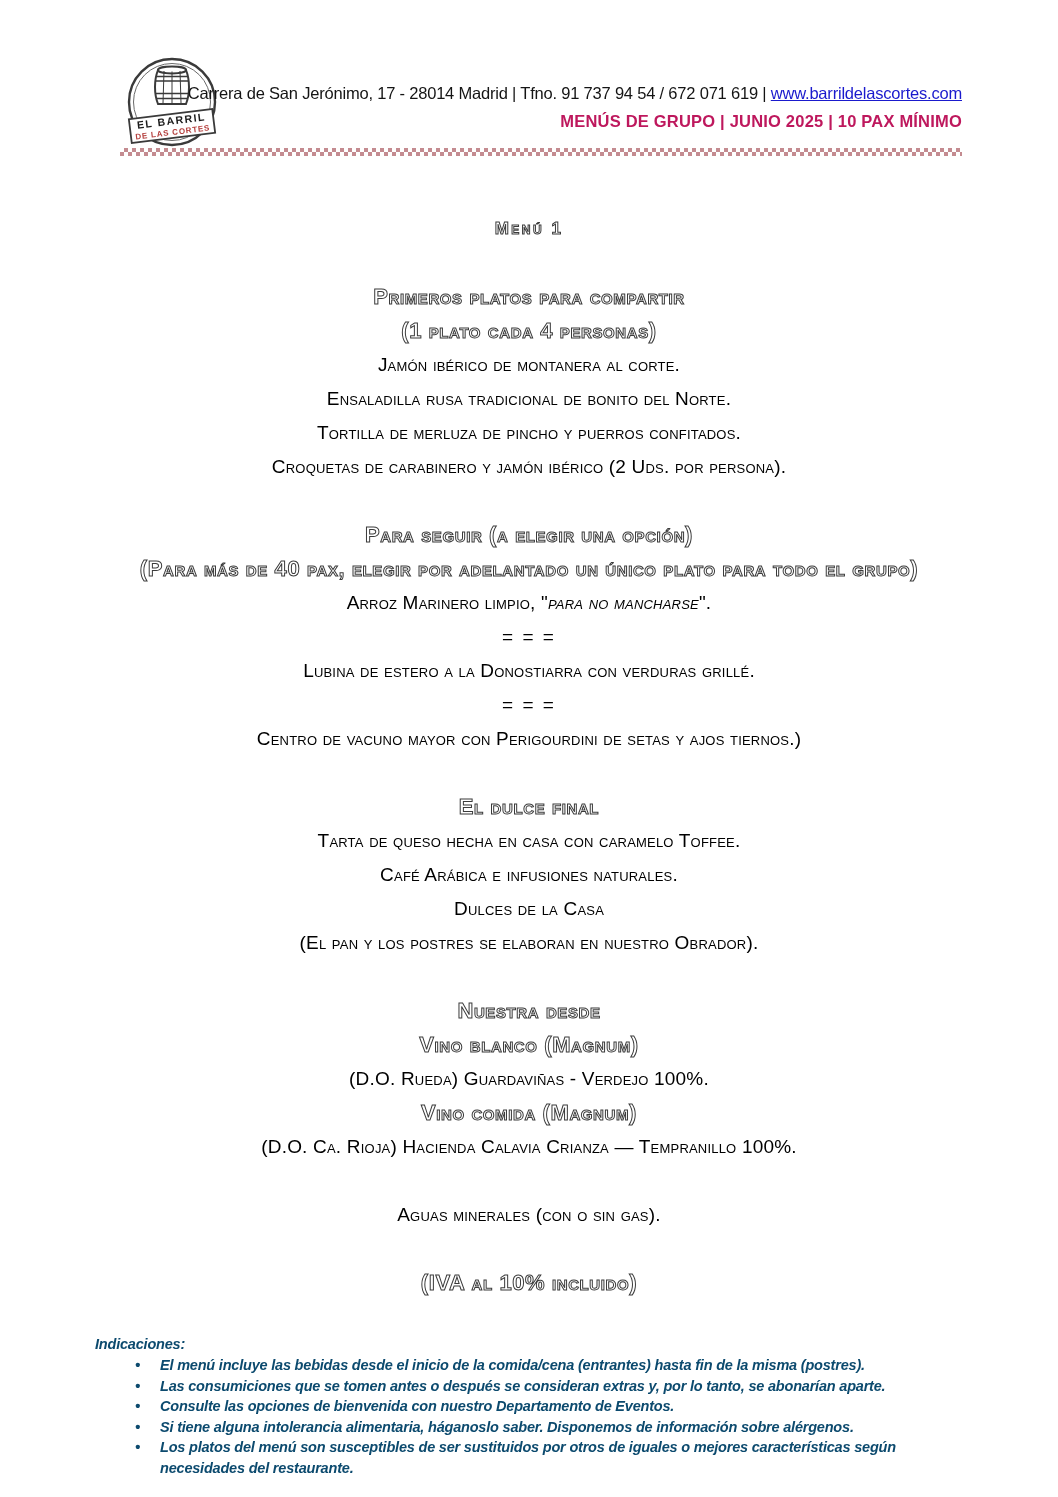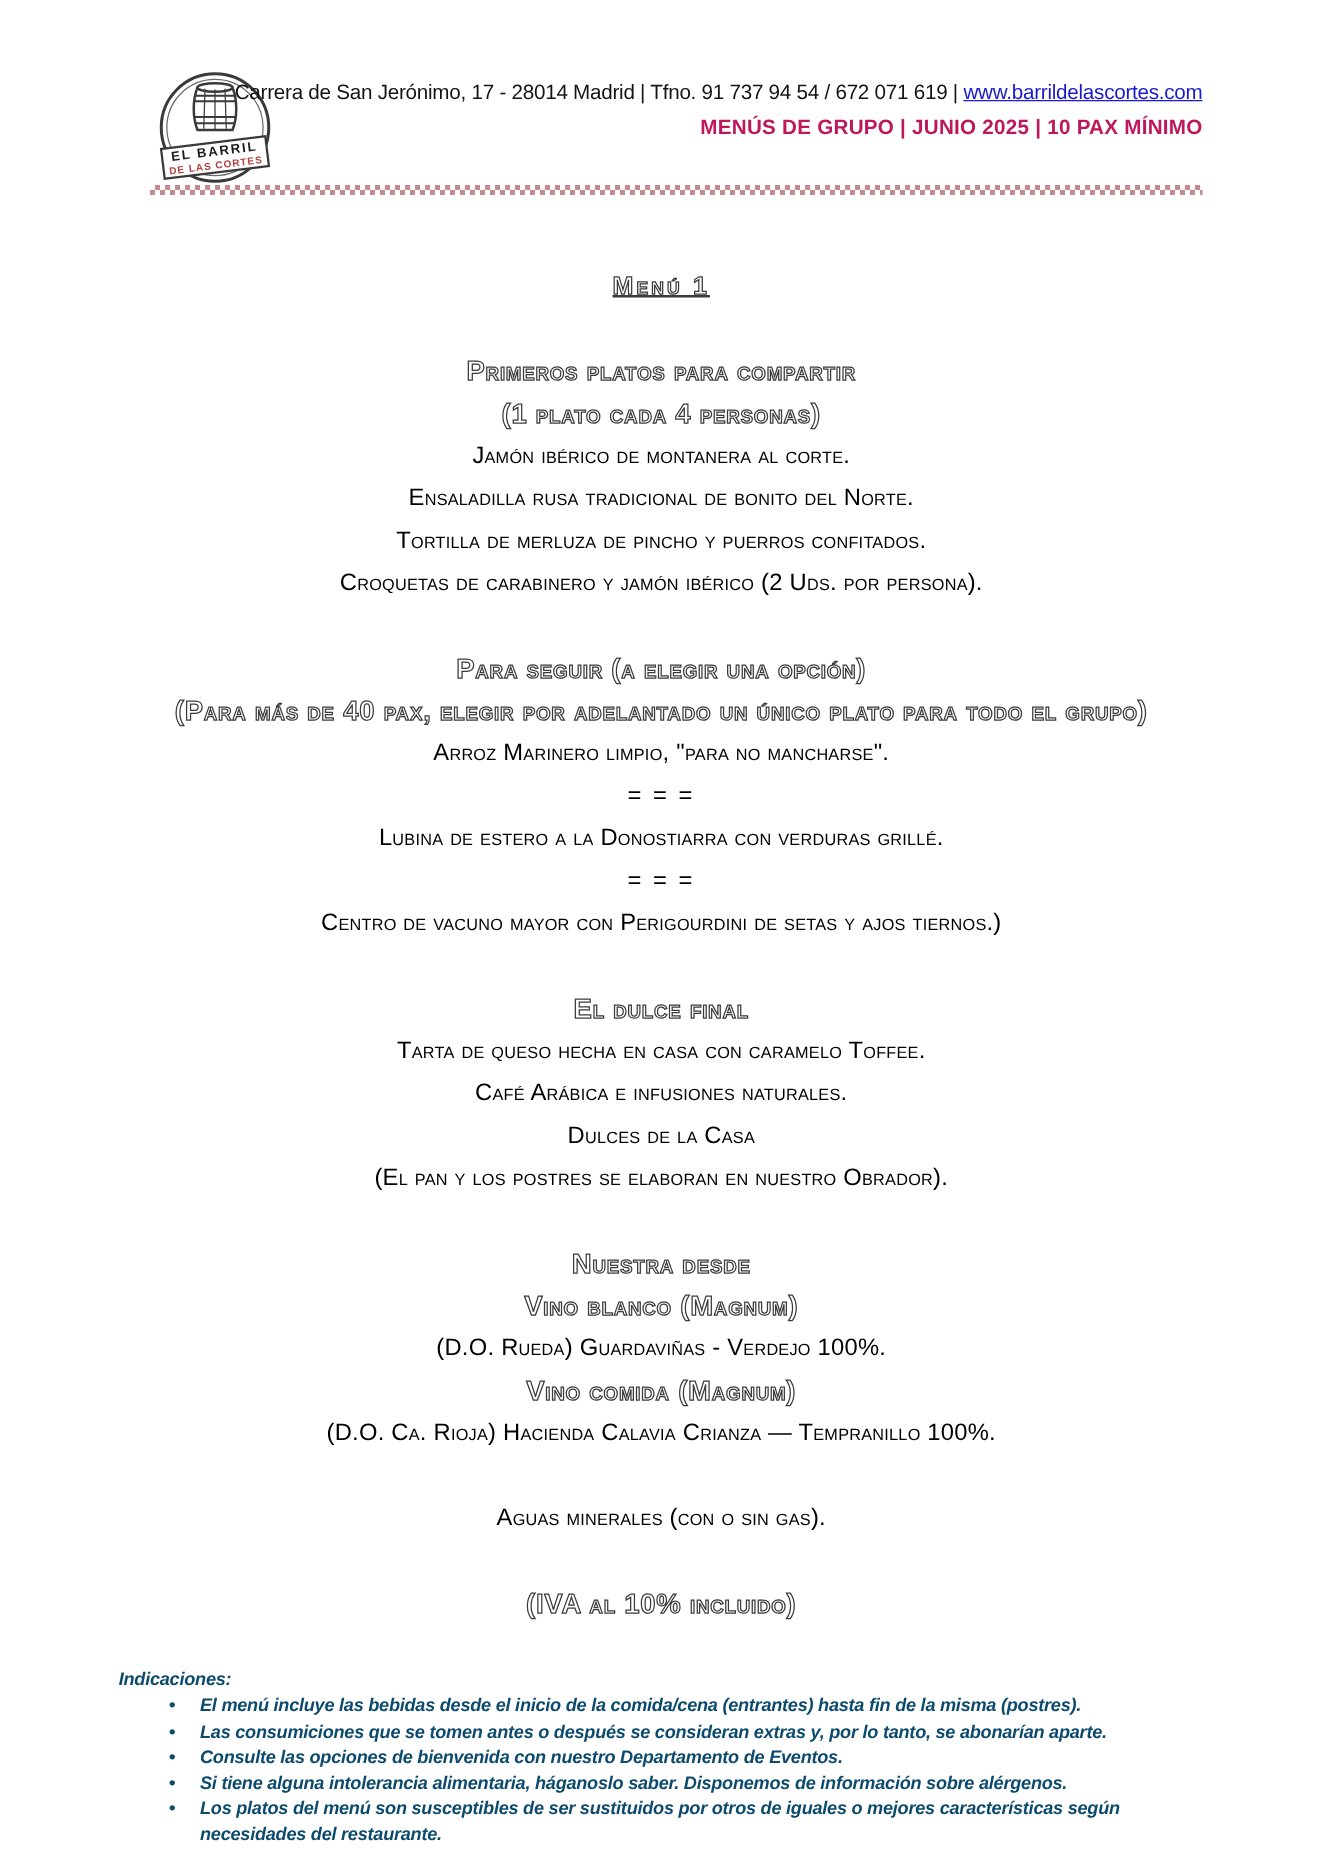--- a/index.html
+++ b/index.html
@@ -8,21 +8,21 @@
     width:1058px;height:1497px;
     background:#ffffff;
     font-family:"Liberation Sans", sans-serif;
     color:#1e1e1e;
     overflow:hidden;
   }
 
   
   .logo{position:absolute;left:126px;top:54px;width:92px;height:112px;}
   .header-text{
-    position:absolute;right:96px;top:65px;
+    position:absolute;right:96px;top:84px;
     text-align:right;
   }
   .contact-line{
     font-size:16.5px;letter-spacing:-0.2px;color:#141414;
     white-space:nowrap;
   }
   .contact-line a{color:#1a1acd;text-decoration:underline;}
   .subtitle-line{
     margin-top:9px;
     font-size:16.5px;font-weight:bold;color:#be185d;
@@ -38,27 +38,27 @@
   .menu{
     position:absolute;left:0;top:212px;width:1058px;
     text-align:center;
   }
   .row{
     height:34px;line-height:34px;
     font-variant:small-caps;
     font-size:19px;letter-spacing:0.2px;color:#000000;
     white-space:nowrap;
   }
-  .row.title{font-size:20px;letter-spacing:2.5px;text-decoration:underline;}
+  .row.title{font-size:17px;letter-spacing:2.5px;}
   .row.head{font-size:22px;letter-spacing:0.6px;}
   .outlined{font-weight:bold;color:#3b3b3b;}
   @supports (-webkit-text-stroke: 1px #3b3b3b){
     .outlined{-webkit-text-stroke:1px #3b3b3b;color:#ffffff;}
   }
-  .row .it{}
+  .row .it{font-style:italic;}
   .row.sep{font-variant:normal;letter-spacing:2px;}
 
   
   .footnotes{
     position:absolute;left:95px;top:1336px;width:874px;
     font-style:italic;font-weight:bold;color:#0c4a6e;
     font-size:14.5px;letter-spacing:-0.2px;
   }
   .footnotes-title{margin:0 0 3px 0;}
   .footnotes ul{margin:0;padding:0 0 0 38px;list-style:none;}

